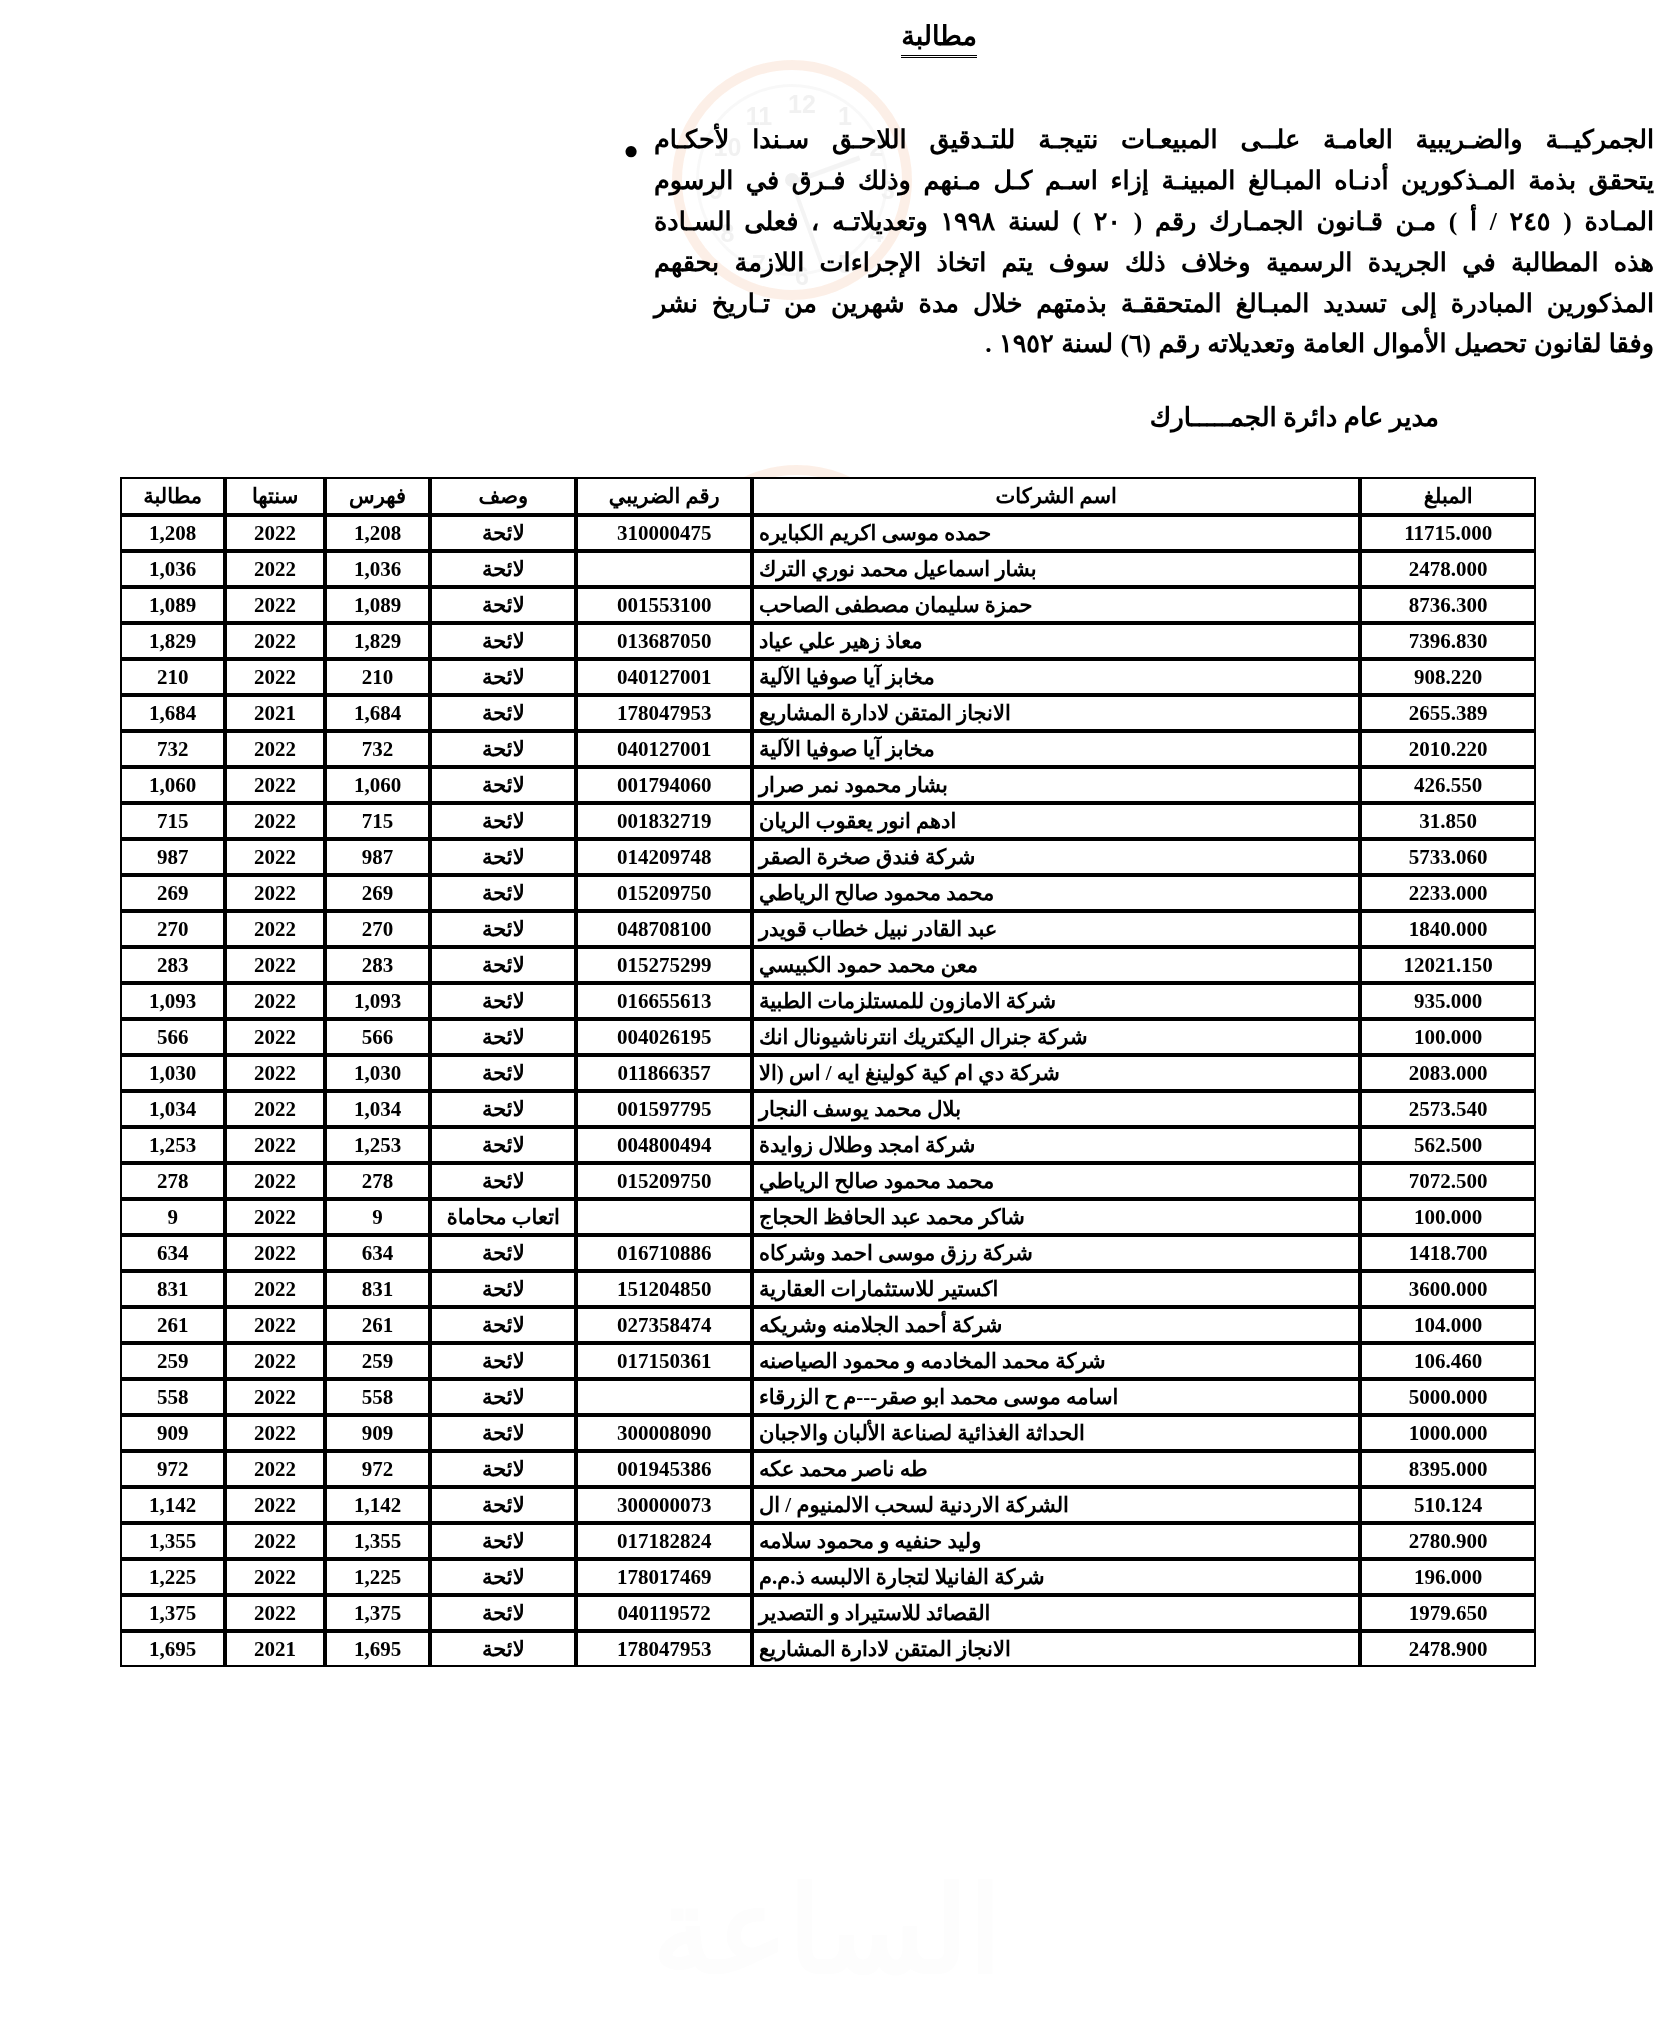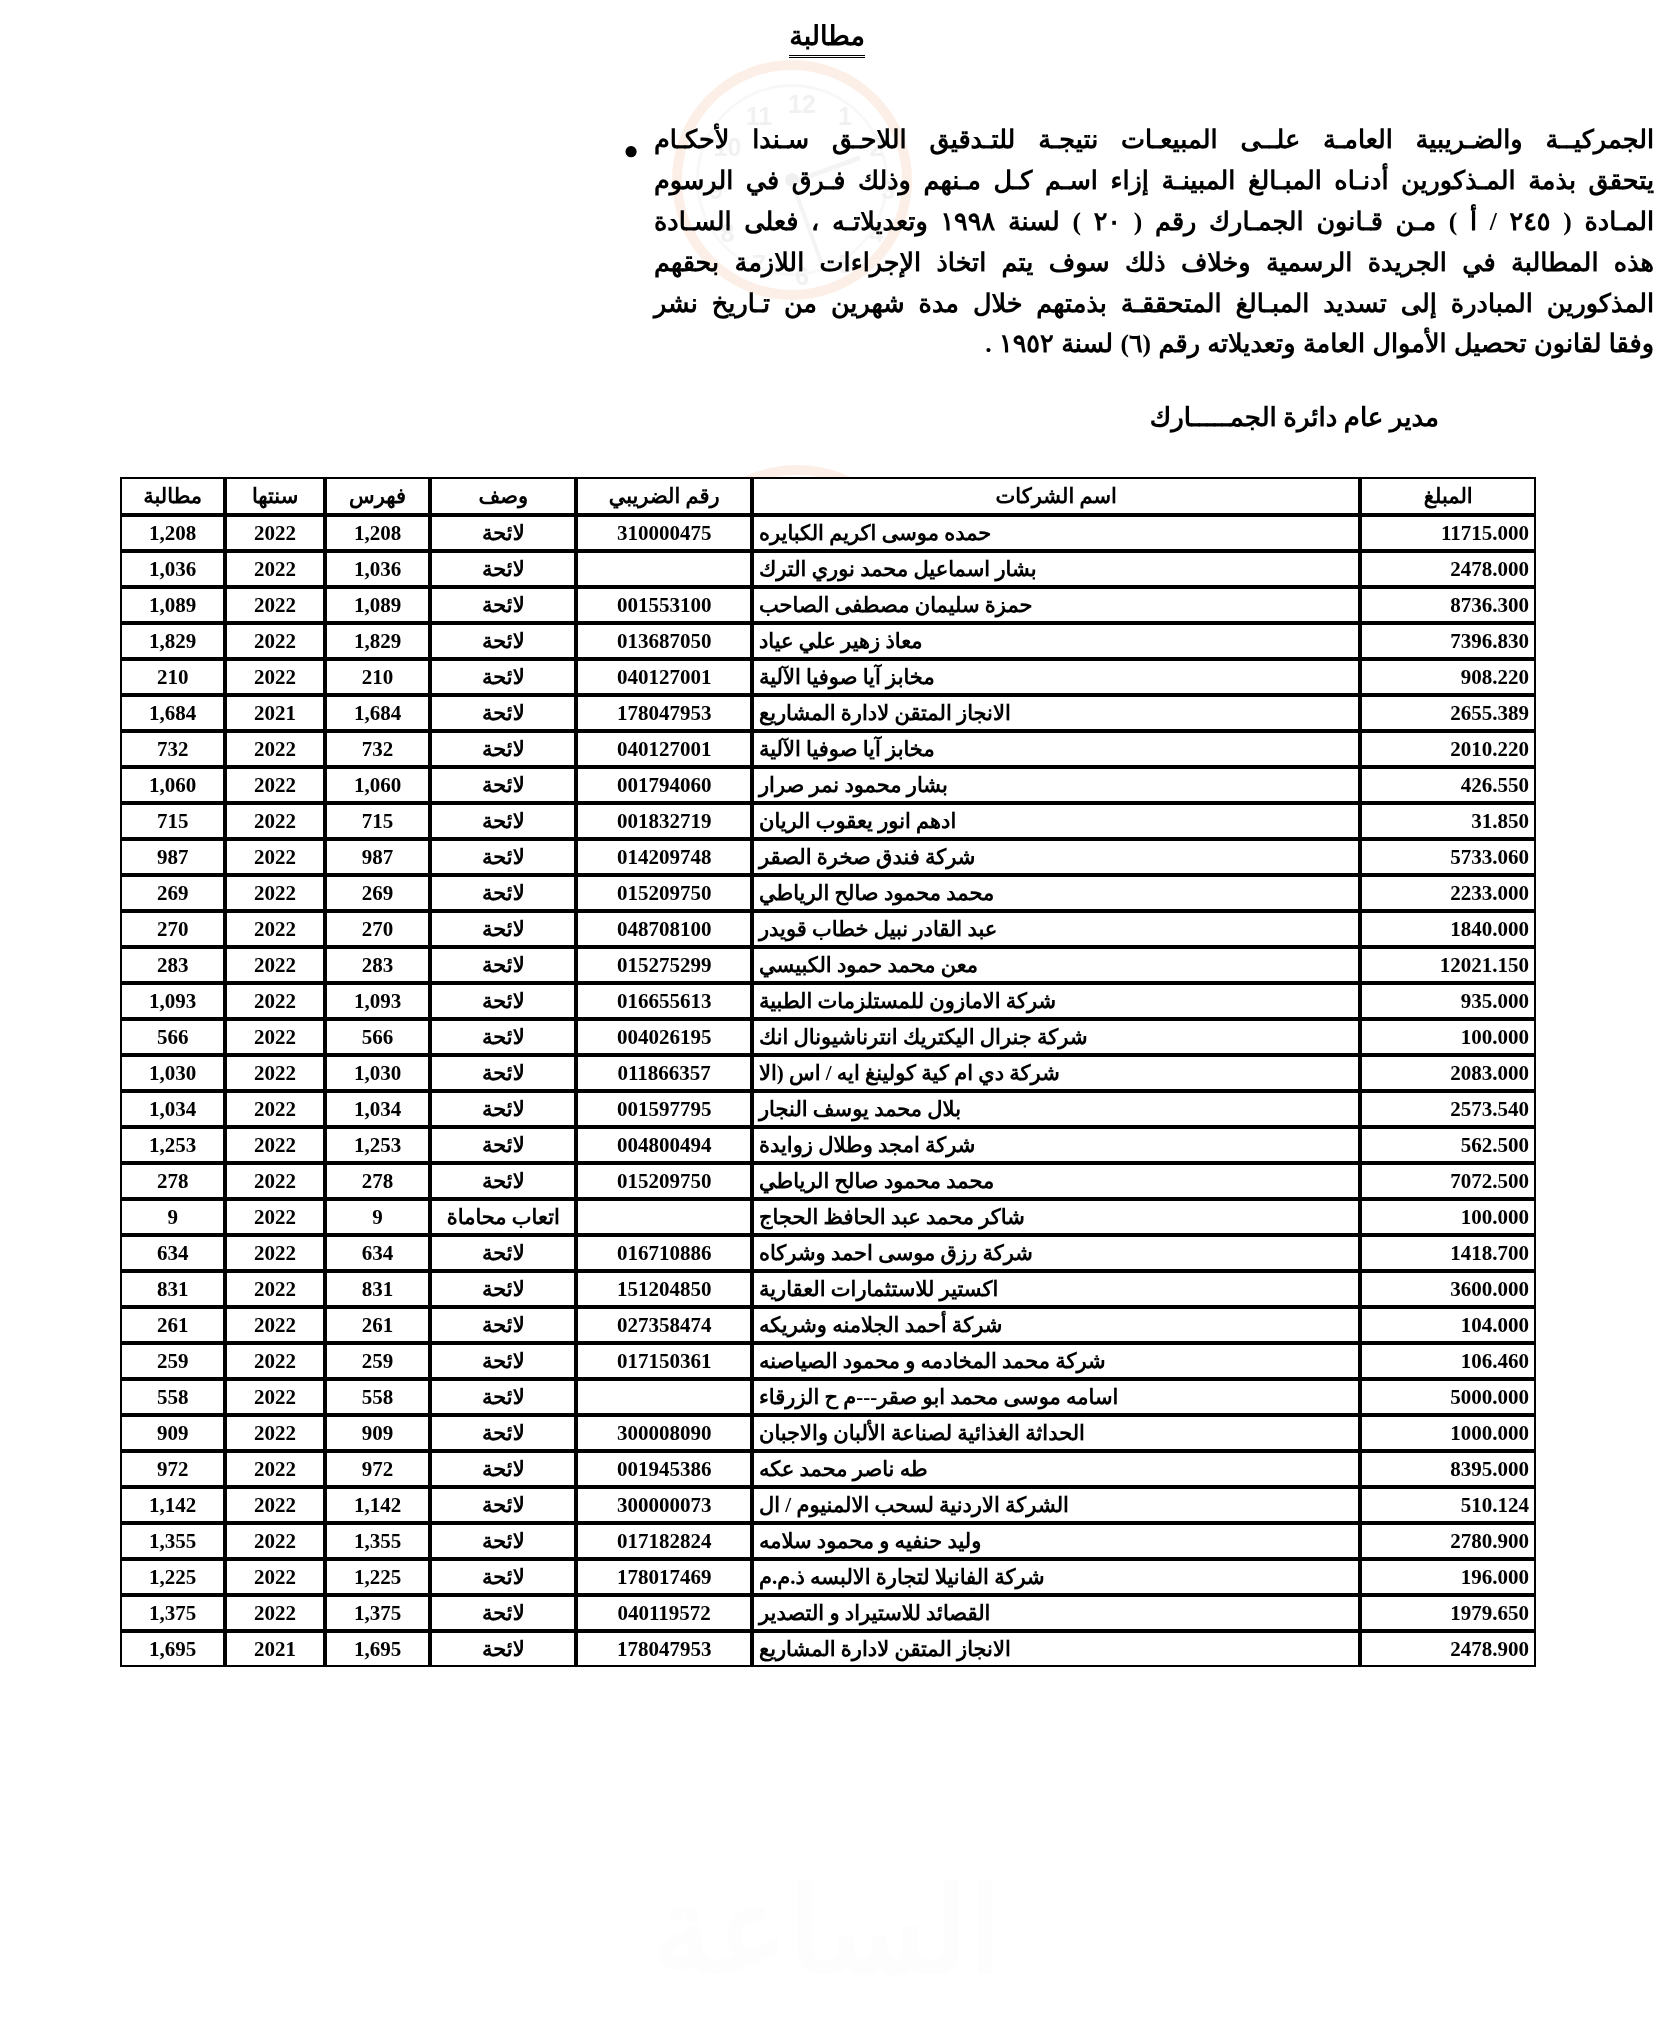--- a/index.html
+++ b/index.html
@@ -65,21 +65,21 @@
     font-weight: 700;
     white-space: nowrap;
   }
   .wm-text.pink { color: #fbe6da; }
   .wm-text.grey { color: #f0f0f0; }
 
   
   .page {
     position: relative;
     z-index: 2;
-    width: 1654px;
+    width: 1430px;
     height: 2022px;
     box-sizing: border-box;
   }
 
   .doc-title {
     text-align: center;
     font-size: 27px;
     font-weight: 700;
     padding-top: 20px;
     letter-spacing: 0;
@@ -157,21 +157,21 @@
     height: 30px;
   }
   col.c-amount   { width: 150px; }
   col.c-name     { width: 520px; }
   col.c-tax      { width: 150px; }
   col.c-desc     { width: 125px; }
   col.c-index    { width: 90px; }
   col.c-year     { width: 85px; }
   col.c-claim    { width: 90px; }
 
-  td.amount { text-align: right; font-family: "Liberation Serif", serif; }
+  td.amount { text-align: center; font-family: "Liberation Serif", serif; }
   td.name   { text-align: left; font-size: 20px; }
   td.tax    { text-align: center; }
   td.desc   { text-align: center; font-size: 20px; }
   td.index  { text-align: center; }
   td.year   { text-align: center; }
   td.claim  { text-align: center; }
 
   
   .wm-bottom {
     position: absolute;

